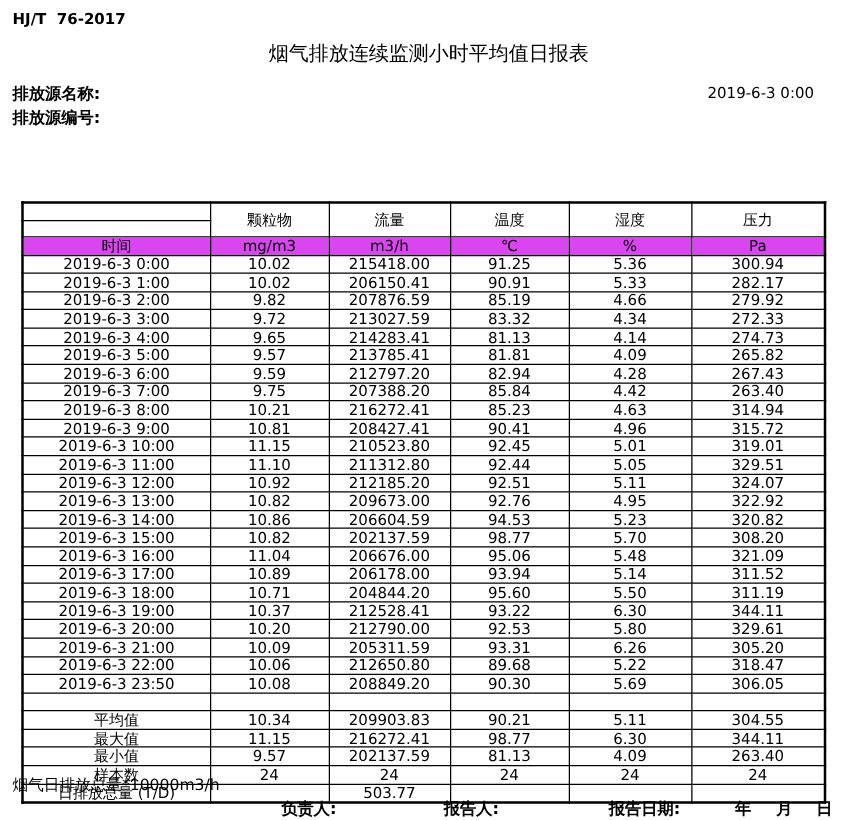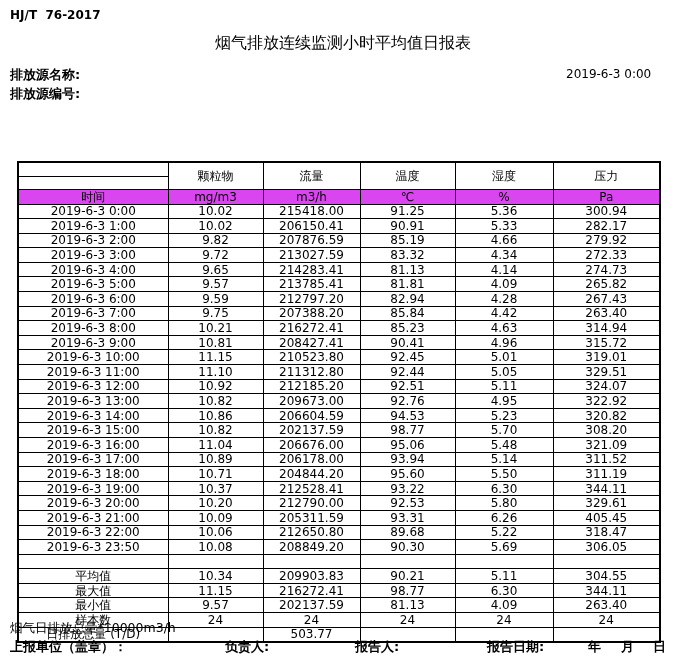--- a/index.html
+++ b/index.html
@@ -261,21 +261,21 @@
         <td class="num">92.53</td>
         <td class="num">5.80</td>
         <td class="num">329.61</td>
       </tr>
       <tr>
         <td>2019-6-3 21:00</td>
         <td class="num">10.09</td>
         <td class="num">205311.59</td>
         <td class="num">93.31</td>
         <td class="num">6.26</td>
-        <td class="num">405.45</td>
+        <td class="num">305.20</td>
       </tr>
       <tr>
         <td>2019-6-3 22:00</td>
         <td class="num">10.06</td>
         <td class="num">212650.80</td>
         <td class="num">89.68</td>
         <td class="num">5.22</td>
         <td class="num">318.47</td>
       </tr>
       <tr>
@@ -334,20 +334,19 @@
         <td class="num">503.77</td>
         <td class="num"></td>
         <td class="num"></td>
         <td class="num"></td>
       </tr>
     </tbody>
 </table>
 
 <div class="footer-note">烟气日排放总量*10000m3/h</div>
 <div class="footer-line">
-  <span class="fl-unit">上报单位（盖章）：</span>
   <span class="fl-resp">负责人:</span>
   <span class="fl-rep">报告人:</span>
   <span class="fl-date">报告日期:</span>
   <span class="fl-year">年</span>
   <span class="fl-month">月</span>
   <span class="fl-day">日</span>
 </div>
 
 </body></html>

